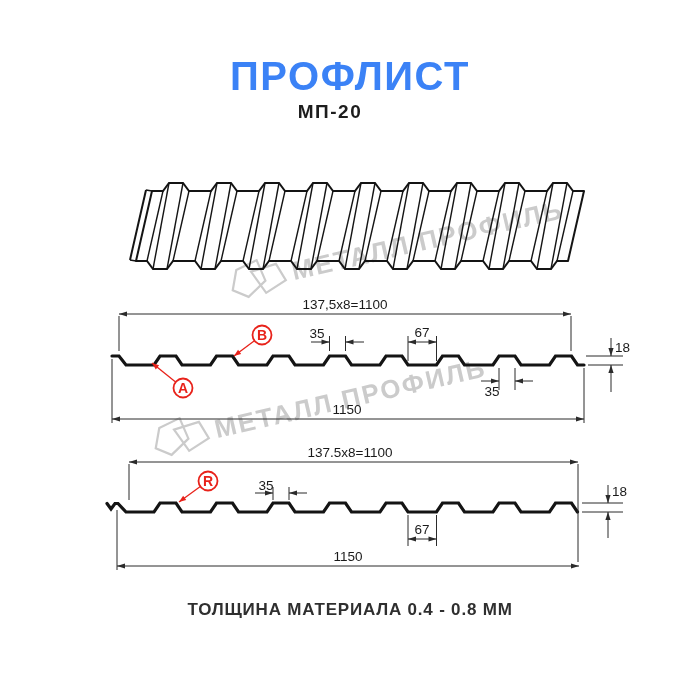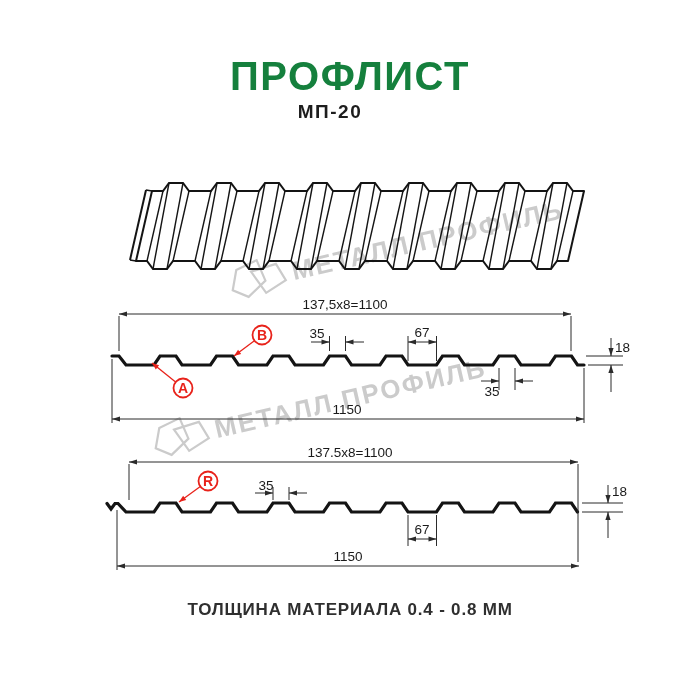--- a/index.html
+++ b/index.html
@@ -2,21 +2,21 @@
 <html><head>
 <meta charset="utf-8">
 <style>
   html,body{margin:0;padding:0;}
   body{
     width:700px;height:700px;position:relative;background:#ffffff;
     font-family:"Liberation Sans", sans-serif;overflow:hidden;
   }
   .title{
     position:absolute;top:54px;left:0;width:700px;text-align:center;
-    font-size:40px;font-weight:bold;letter-spacing:1.5px;color:#15803d;
+    font-size:40px;font-weight:bold;letter-spacing:1.5px;color:#3b82f6;
   }
   .subtitle{
     position:absolute;top:101px;left:0;width:660px;text-align:center;
     font-size:19px;font-weight:600;letter-spacing:1.5px;color:#1d1d1d;
   }
   .footer{
     position:absolute;top:600px;left:0;width:700px;text-align:center;
     font-size:17px;font-weight:600;letter-spacing:0.8px;color:#2f2f2f;
   }
   svg{position:absolute;top:0;left:0;}

